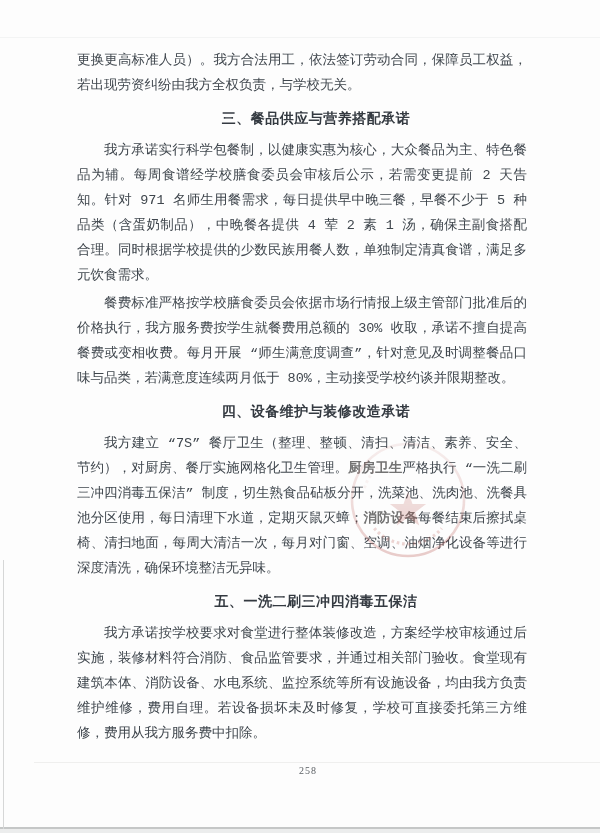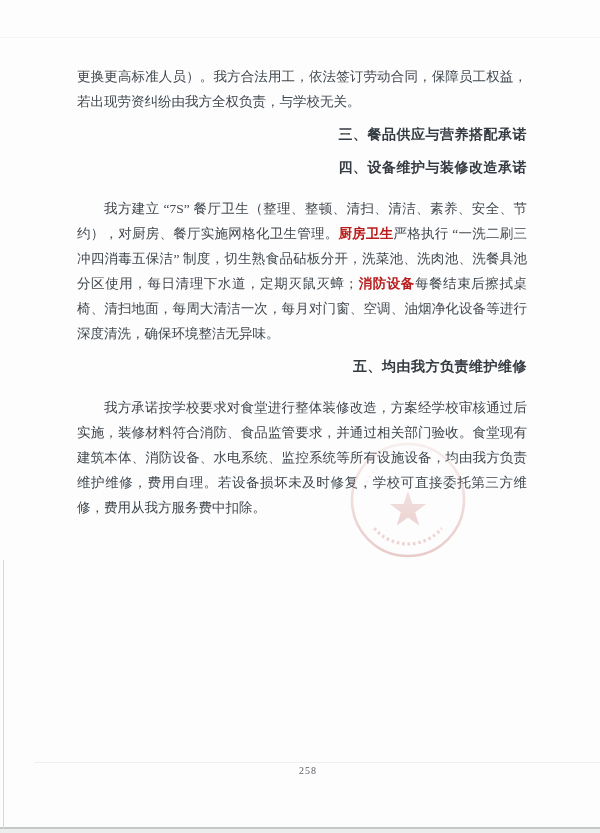--- a/index.html
+++ b/index.html
@@ -18,28 +18,28 @@
   .edge-bottom{position:absolute;left:0;top:827px;width:600px;height:2px;background:#c5c7c7;}
   .edge-bottom-light{position:absolute;left:0;top:829px;width:600px;height:4px;background:#eceded;}
   .edge-left{position:absolute;left:3px;top:560px;width:1px;height:269px;background:#d6d7d7;}
 
   .content{
     position:absolute;left:77px;top:48px;width:450px;
     color:#3f464d;
     font-size:13.5px;line-height:25px;
     text-align:justify;
   }
-  .content p{margin:16px 0 3px;}
+  .content p{margin:0 0 3px;font-family:Liberation Mono, monospace;}
   .content p.indent{text-indent:2em;}
   .content h3{
     font-size:14px;font-weight:bold;color:#343a41;
     margin:8px 0 7px;text-indent:2em;letter-spacing:0.5px;
-    line-height:25px;text-align:right;
+    line-height:25px;text-align:center;
   }
-  .b{font-weight:bold;color:#b91c1c;}
+  .b{font-weight:bold;color:#737373;}
 
   .page-number{
     position:absolute;left:8px;top:765px;width:600px;
     text-align:center;font-size:10px;color:#5a5f63;letter-spacing:1px;
   }
 
   .stamp{
     position:absolute;left:346px;top:438px;width:126px;height:126px;
     pointer-events:none;
     -webkit-mask-image:linear-gradient(to bottom,rgba(0,0,0,.25),rgba(0,0,0,.95));
@@ -52,28 +52,30 @@
 <div class="page">
 
   <div class="edge-top"></div>
 
   <div class="content">
 
     <p>更换更高标准人员）。我方合法用工，依法签订劳动合同，保障员工权益，若出现劳资纠纷由我方全权负责，与学校无关。</p>
 
     <h3>三、餐品供应与营养搭配承诺</h3>
 
+    <p class="indent">我方承诺实行科学包餐制，以健康实惠为核心，大众餐品为主、特色餐品为辅。每周食谱经学校膳食委员会审核后公示，若需变更提前 2 天告知。针对 971 名师生用餐需求，每日提供早中晚三餐，早餐不少于 5 种品类（含蛋奶制品），中晚餐各提供 4 荤 2 素 1 汤，确保主副食搭配合理。同时根据学校提供的少数民族用餐人数，单独制定清真食谱，满足多元饮食需求。</p>
 
+    <p class="indent">餐费标准严格按学校膳食委员会依据市场行情报上级主管部门批准后的价格执行，我方服务费按学生就餐费用总额的 30% 收取，承诺不擅自提高餐费或变相收费。每月开展 “师生满意度调查”，针对意见及时调整餐品口味与品类，若满意度连续两月低于 80%，主动接受学校约谈并限期整改。</p>
 
     <h3>四、设备维护与装修改造承诺</h3>
 
     <p class="indent"><span>我方建立 “7S” 餐厅卫生（整理、整顿、清扫、清洁、素养、安全、节约），对厨房、餐厅实施网格化卫生管理。</span><span class="b">厨房卫生</span><span>严格执行 “一洗二刷三冲四消毒五保洁” 制度，切生熟食品砧板分开，洗菜池、洗肉池、洗餐具池分区使用，每日清理下水道，定期灭鼠灭蟑；</span><span class="b">消防设备</span><span>每餐结束后擦拭桌椅、清扫地面，每周大清洁一次，每月对门窗、空调、油烟净化设备等进行深度清洗，确保环境整洁无异味。</span></p>
 
 
-    <h3>五、均由我方负责维护维修</h3>
+    <h3>五、一洗二刷三冲四消毒五保洁</h3>
 
     <p class="indent">我方承诺按学校要求对食堂进行整体装修改造，方案经学校审核通过后实施，装修材料符合消防、食品监管要求，并通过相关部门验收。食堂现有建筑本体、消防设备、水电系统、监控系统等所有设施设备，均由我方负责维护维修，费用自理。若设备损坏未及时修复，学校可直接委托第三方维修，费用从我方服务费中扣除。</p>
 
   </div>
 
   <svg class="stamp" viewBox="0 0 126 126" xmlns="http://www.w3.org/2000/svg">
     <circle cx="62" cy="62" r="56" fill="none" stroke="rgba(180,74,66,0.30)" stroke-width="2.6"></circle>
     <polygon points="62,53 66.5,65.9 80.1,66.1 69.2,74.3 73.2,87.4 62,79.6 50.8,87.4 54.8,74.3 43.9,66.1 57.5,65.9" fill="rgba(180,74,66,0.30)"></polygon>
     <path d="M 28.3 90.3 A 44 44 0 0 0 95.7 90.3" fill="none" stroke="rgba(180,74,66,0.28)" stroke-width="3.2" stroke-dasharray="2.6,2.8"></path>
     <path d="M 18.5 50 A 45 45 0 0 1 40 23.5" fill="none" stroke="rgba(180,74,66,0.12)" stroke-width="3" stroke-dasharray="2.6,3"></path>

